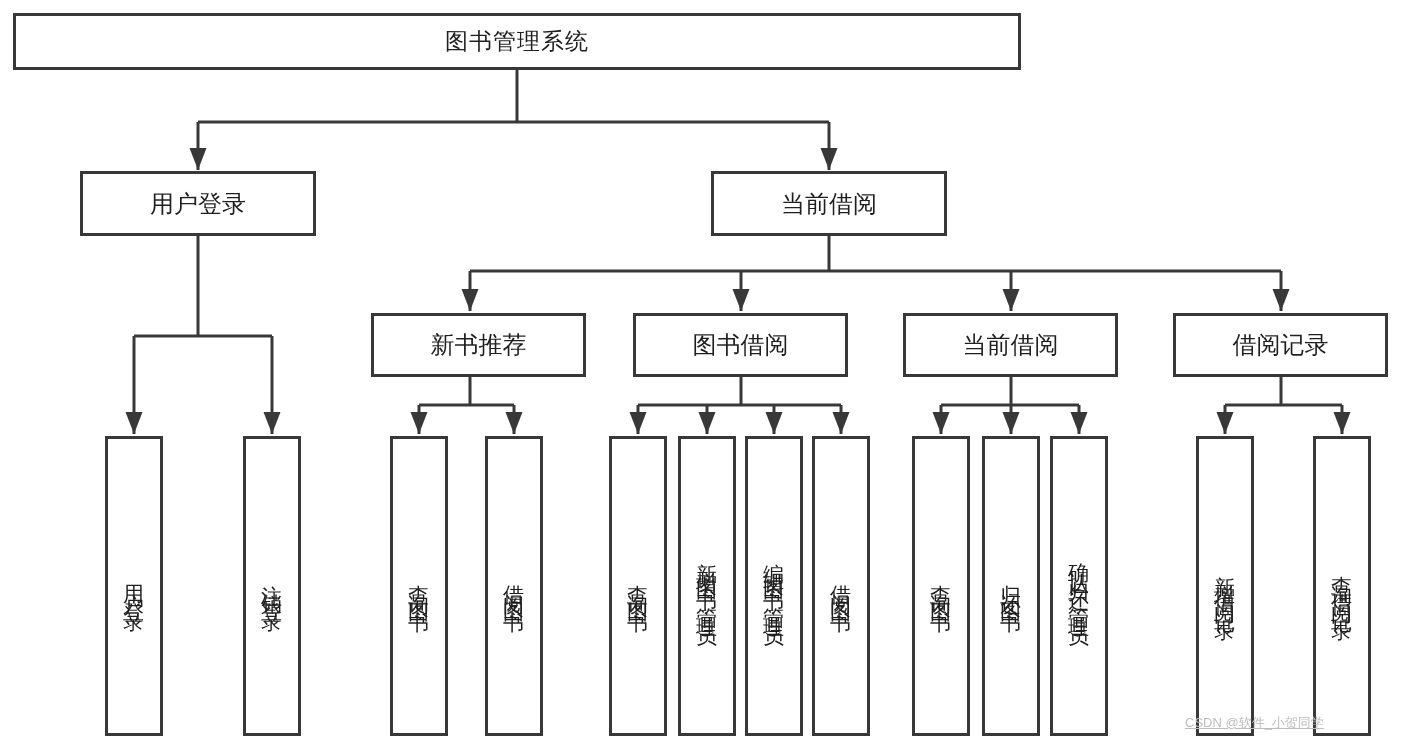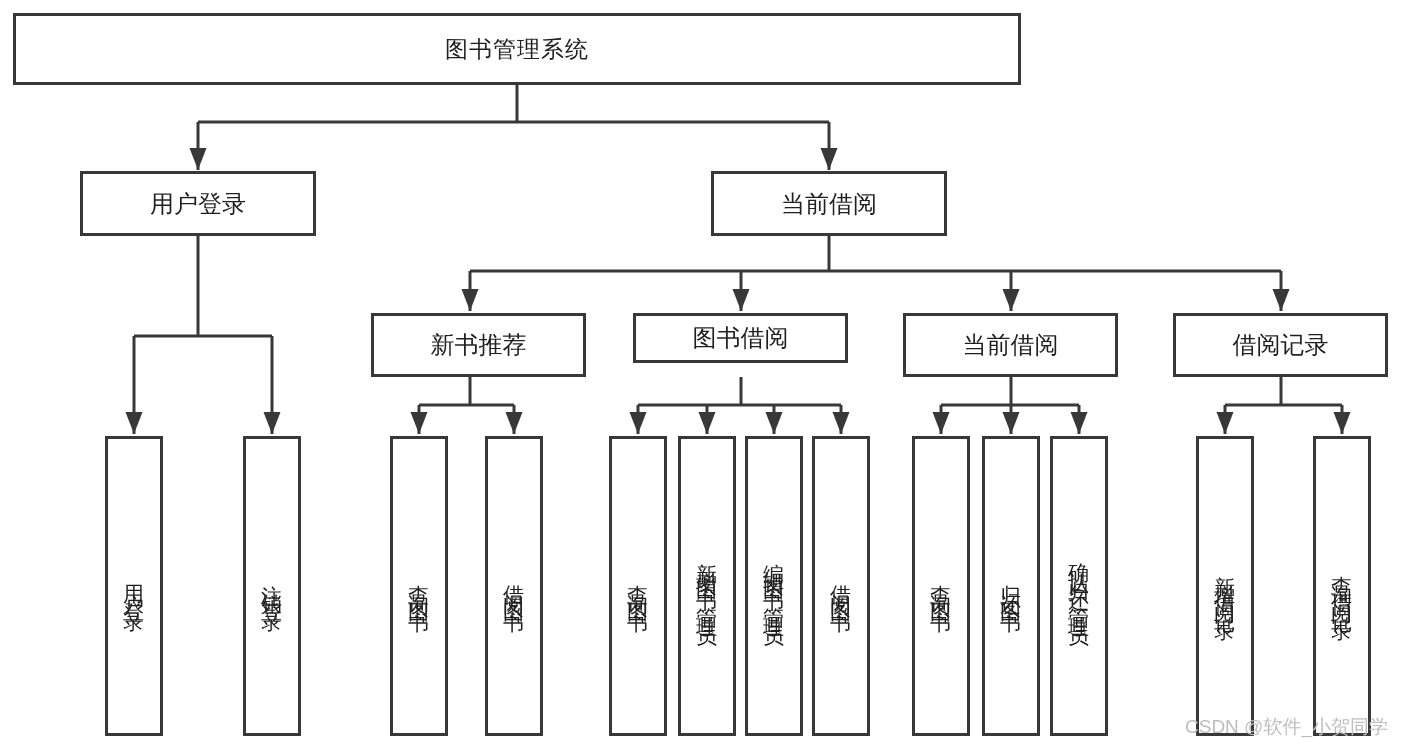--- a/index.html
+++ b/index.html
@@ -36,24 +36,25 @@
   .box.leaf span {
     writing-mode: vertical-rl;
     font-size: 21px;
     letter-spacing: 9px;
     line-height: 1;
   }
   .watermark {
     position: absolute;
     left: 1185px;
     top: 714px;
-    font-size: 19px;
+    font-size: 13px;
     color: var(--watermark, #bdbdbd);
     white-space: nowrap;
     z-index: 5;
+    text-decoration: underline;
   }
 </style>
 </head>
 <body>
 
 <div class="canvas">
 
   <svg class="wires" viewBox="0 0 1405 747" xmlns="http://www.w3.org/2000/svg">
     <defs>
       <marker id="arw" markerUnits="userSpaceOnUse" markerWidth="24" markerHeight="18" refX="22" refY="8.5" orient="auto">
@@ -90,35 +91,35 @@
     <path class="wire" d="M841,405 V434" marker-end="url(#arw)"></path>
 
     <path class="wire" d="M941,405 V434" marker-end="url(#arw)"></path>
     <path class="wire" d="M1011,405 V434" marker-end="url(#arw)"></path>
     <path class="wire" d="M1079,405 V434" marker-end="url(#arw)"></path>
 
     <path class="wire" d="M1225,405 V434" marker-end="url(#arw)"></path>
     <path class="wire" d="M1342,405 V434" marker-end="url(#arw)"></path>
   </svg>
 
-  <div class="box root" style="left:13px;top:13px;width:1008px;height:72px">
+  <div class="box root" style="left:13px;top:13px;width:1008px;height:57px">
     <span>图书管理系统</span>
   </div>
 
   <div class="box h" style="left:80px;top:171px;width:236px;height:65px">
     <span>用户登录</span>
   </div>
   <div class="box h" style="left:711px;top:171px;width:236px;height:65px">
     <span>当前借阅</span>
   </div>
 
   <div class="box h" style="left:371px;top:313px;width:215px;height:64px">
     <span>新书推荐</span>
   </div>
-  <div class="box h" style="left:633px;top:313px;width:215px;height:50px">
+  <div class="box h" style="left:633px;top:313px;width:215px;height:64px">
     <span>图书借阅</span>
   </div>
   <div class="box h" style="left:903px;top:313px;width:215px;height:64px">
     <span>当前借阅</span>
   </div>
   <div class="box h" style="left:1173px;top:313px;width:215px;height:64px">
     <span>借阅记录</span>
   </div>
 
   <div class="box leaf" style="left:105px;top:436px;width:58px;height:300px">

